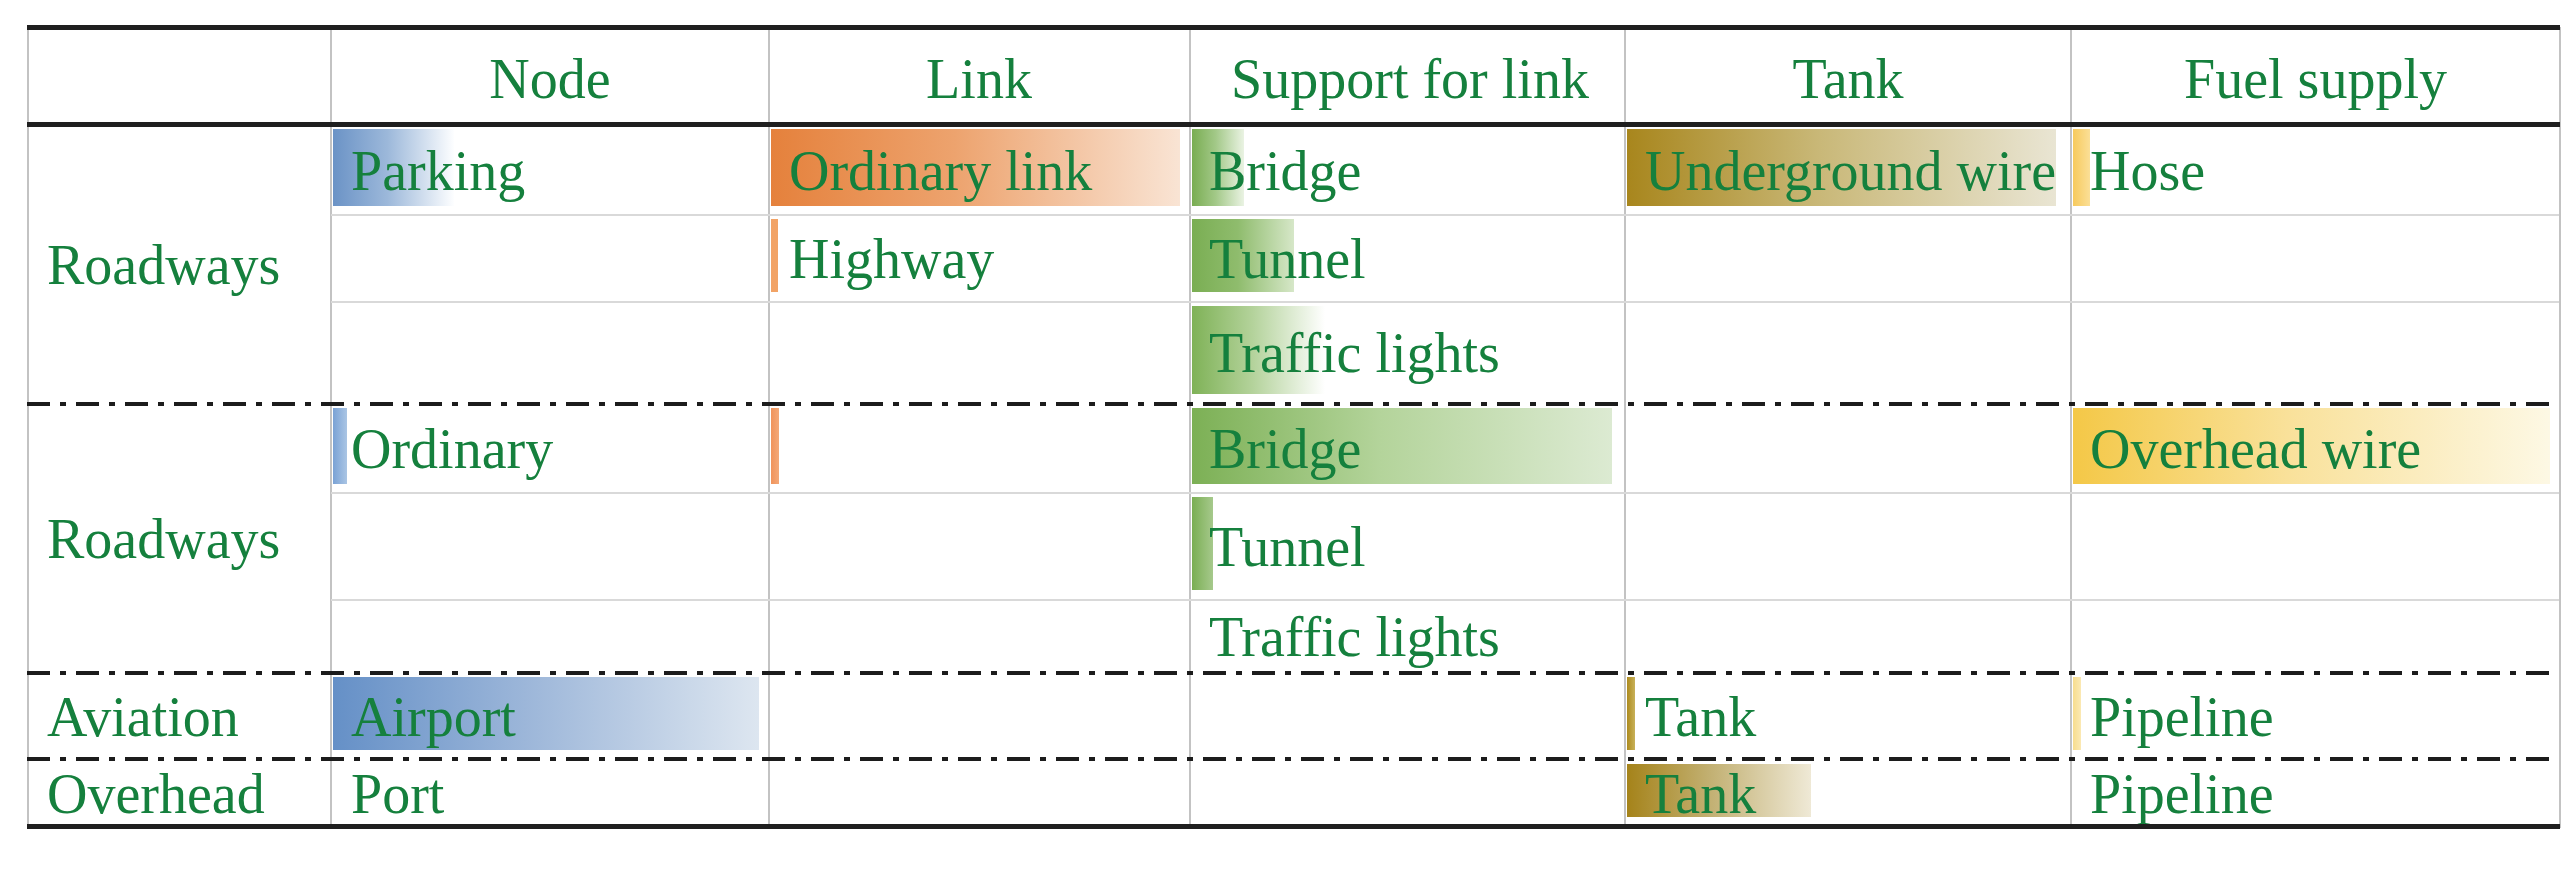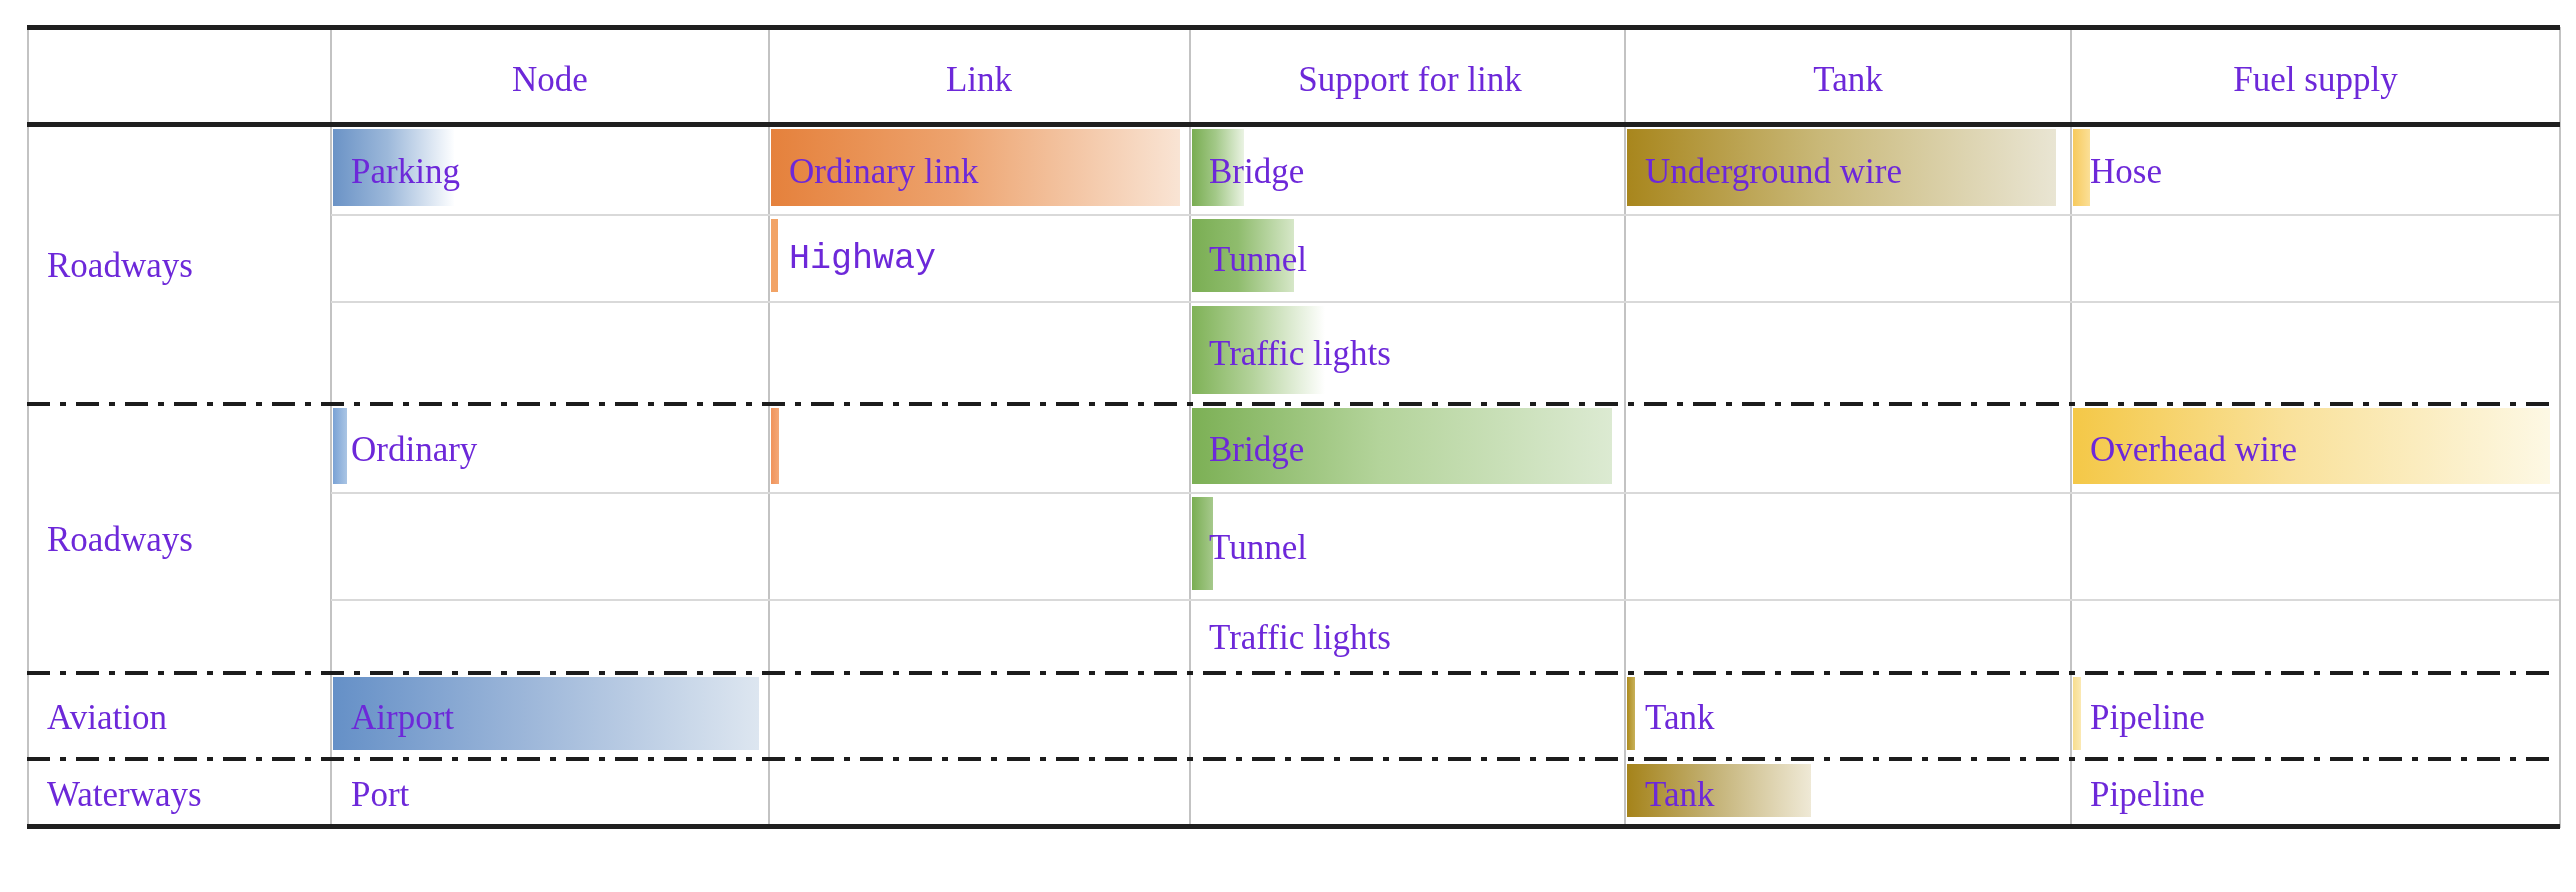--- a/index.html
+++ b/index.html
@@ -2,21 +2,21 @@
 <html style="font-size:12px"><head>
 <meta charset="utf-8">
 <style>
   html,body{margin:0;padding:0;background:#ffffff;}
   body{
     width:2576px;height:893px;position:relative;overflow:hidden;
     font-family:"Liberation Serif","DejaVu Serif",serif;
   }
   .canvas{position:absolute;left:0;top:0;width:2576px;height:893px;background:#ffffff;}
   .txt{
-    position:absolute;font-size:35px;line-height:49px;color:#6d28d9;
+    position:absolute;font-size:56px;line-height:49px;color:#15803d;
     white-space:nowrap;letter-spacing:0px;
   }
   .hdr{text-align:center;}
   .bar{position:absolute;}
   .line{position:absolute;}
   .thick{background:#1f1f1f;}
   .grayh{background:#d9d9d9;}
   .grayv{background:#c3c3c3;}
   .dashdot{
     background:repeating-linear-gradient(90deg,
@@ -39,21 +39,21 @@
     <div class="txt" style="left: 351px; top: 147px;">Parking</div>
     <div class="bar" style="left: 771px; top: 129px; width: 409px; height: 77px; background: linear-gradient(90deg, rgb(229, 129, 60) 0%, rgb(237, 163, 110) 45%, rgb(249, 228, 212) 100%);"></div>
     <div class="txt" style="left: 789px; top: 147px;">Ordinary link</div>
     <div class="bar" style="left: 1192px; top: 129px; width: 52px; height: 77px; background: linear-gradient(90deg, rgb(121, 173, 82) 0%, rgb(162, 200, 135) 45%, rgb(234, 243, 227) 100%);"></div>
     <div class="txt" style="left: 1209px; top: 147px;">Bridge</div>
     <div class="bar" style="left: 1627px; top: 129px; width: 429px; height: 77px; background: linear-gradient(90deg, rgb(168, 134, 29) 0%, rgb(201, 184, 120) 45%, rgb(233, 229, 211) 100%);"></div>
     <div class="txt" style="left: 1645px; top: 147px;">Underground wire</div>
     <div class="bar" style="left: 2073px; top: 129px; width: 16.7px; height: 77px; background: linear-gradient(90deg, rgb(247, 202, 93), rgb(251, 223, 151));"></div>
     <div class="txt" style="left: 2090px; top: 147px;">Hose</div>
     <div class="bar" style="left: 771px; top: 219px; width: 6.8px; height: 73px; background: linear-gradient(90deg, rgb(242, 163, 102), rgb(242, 163, 102));"></div>
-    <div class="txt" style="left: 789px; top: 235px; font-family: Liberation Mono, monospace;">Highway</div>
+    <div class="txt" style="left: 789px; top: 235px;">Highway</div>
     <div class="bar" style="left: 1192px; top: 219px; width: 102px; height: 73px; background: linear-gradient(90deg, rgb(122, 174, 83) 0%, rgb(143, 188, 109) 45%, rgb(214, 231, 200) 100%);"></div>
     <div class="txt" style="left: 1209px; top: 235px;">Tunnel</div>
     <div class="bar" style="left: 1192px; top: 306px; width: 133px; height: 88px; background: linear-gradient(90deg, rgb(127, 178, 87) 0%, rgb(179, 210, 154) 45%, rgb(255, 255, 255) 100%);"></div>
     <div class="txt" style="left: 1209px; top: 329px;">Traffic lights</div>
     <div class="txt" style="left: 47px; top: 515px;">Roadways</div>
     <div class="bar" style="left: 333px; top: 408px; width: 13.7px; height: 76px; background: linear-gradient(90deg, rgb(122, 162, 213), rgb(170, 197, 228));"></div>
     <div class="txt" style="left: 351px; top: 425px;">Ordinary</div>
     <div class="bar" style="left: 771px; top: 408px; width: 7.6px; height: 76px; background: linear-gradient(90deg, rgb(240, 147, 91), rgb(244, 168, 119));"></div>
     <div class="bar" style="left: 1192px; top: 408px; width: 420px; height: 76px; background: linear-gradient(90deg, rgb(124, 176, 85) 0%, rgb(180, 212, 155) 45%, rgb(220, 234, 210) 100%);"></div>
     <div class="txt" style="left: 1209px; top: 425px;">Bridge</div>
@@ -62,21 +62,21 @@
     <div class="bar" style="left: 1192px; top: 497px; width: 21px; height: 93px; background: linear-gradient(90deg, rgb(122, 174, 83), rgb(166, 201, 140));"></div>
     <div class="txt" style="left: 1209px; top: 523px;">Tunnel</div>
     <div class="txt" style="left: 1209px; top: 613px;">Traffic lights</div>
     <div class="txt" style="left: 47px; top: 693px;">Aviation</div>
     <div class="bar" style="left: 333px; top: 677px; width: 426px; height: 73px; background: linear-gradient(90deg, rgb(101, 144, 199) 0%, rgb(156, 182, 217) 45%, rgb(221, 230, 240) 100%);"></div>
     <div class="txt" style="left: 351px; top: 693px;">Airport</div>
     <div class="bar" style="left: 1627px; top: 677px; width: 7.6px; height: 73px; background: linear-gradient(90deg, rgb(173, 139, 31), rgb(200, 177, 89));"></div>
     <div class="txt" style="left: 1645px; top: 693px;">Tank</div>
     <div class="bar" style="left: 2073px; top: 677px; width: 7.6px; height: 73px; background: linear-gradient(90deg, rgb(248, 221, 142), rgb(251, 233, 180));"></div>
     <div class="txt" style="left: 2090px; top: 693px;">Pipeline</div>
-    <div class="txt" style="left: 47px; top: 770px;">Waterways</div>
+    <div class="txt" style="left: 47px; top: 770px;">Overhead</div>
     <div class="txt" style="left: 351px; top: 770px;">Port</div>
     <div class="bar" style="left: 1627px; top: 764px; width: 184px; height: 53px; background: linear-gradient(90deg, rgb(165, 131, 26) 0%, rgb(194, 176, 114) 45%, rgb(239, 233, 214) 100%);"></div>
     <div class="txt" style="left: 1645px; top: 770px;">Tank</div>
     <div class="txt" style="left: 2090px; top: 770px;">Pipeline</div>
     <div class="line grayv" style="left: 26.6px; top: 27px; width: 2.3px; height: 801px; background: rgb(195, 195, 195);"></div>
     <div class="line grayv" style="left: 330px; top: 27px; width: 2.3px; height: 801px; background: rgb(195, 195, 195);"></div>
     <div class="line grayv" style="left: 768px; top: 27px; width: 2.3px; height: 801px; background: rgb(195, 195, 195);"></div>
     <div class="line grayv" style="left: 1189px; top: 27px; width: 2.3px; height: 801px; background: rgb(195, 195, 195);"></div>
     <div class="line grayv" style="left: 1624px; top: 27px; width: 2.3px; height: 801px; background: rgb(195, 195, 195);"></div>
     <div class="line grayv" style="left: 2070px; top: 27px; width: 2.3px; height: 801px; background: rgb(195, 195, 195);"></div>

